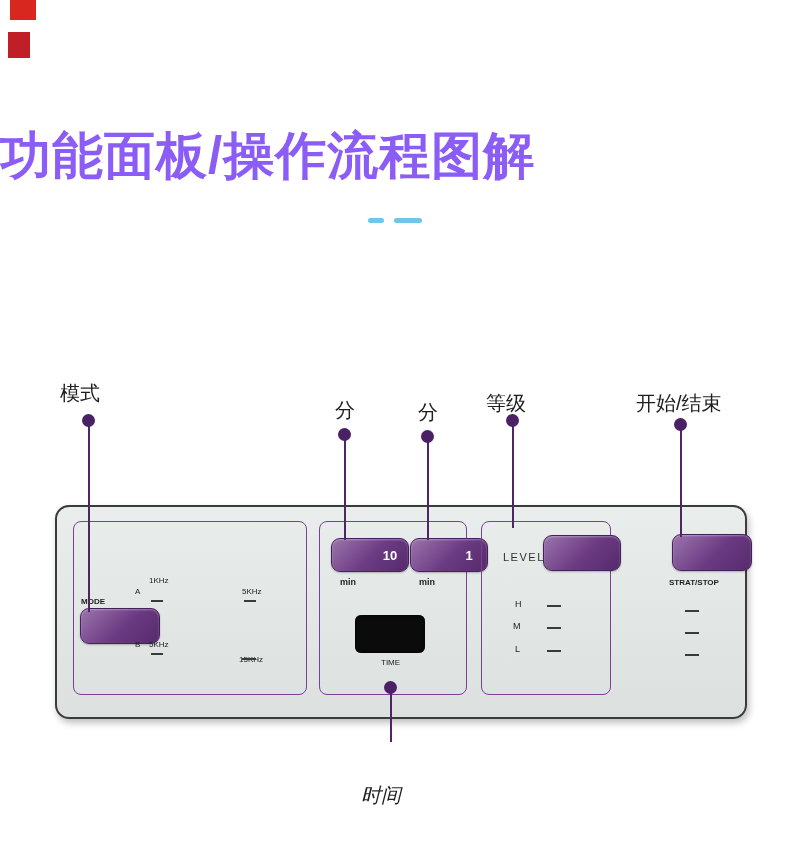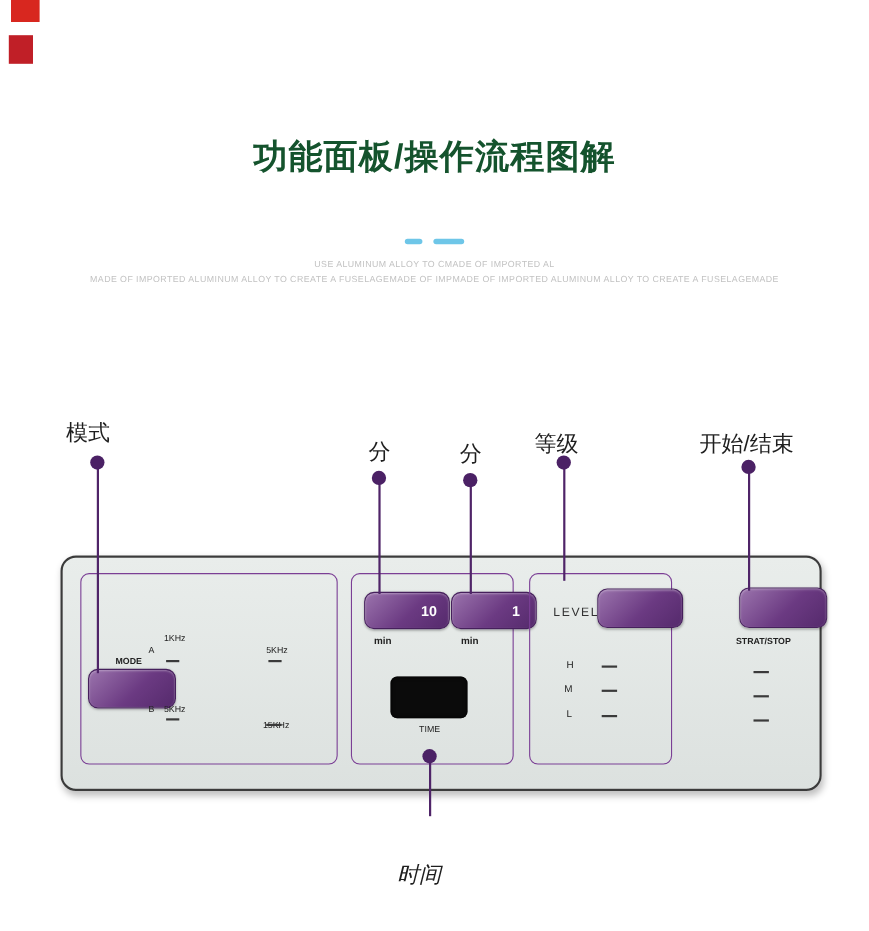--- a/index.html
+++ b/index.html
@@ -2,21 +2,21 @@
 <html><head>
 <meta charset="utf-8">
 <style>
   html,body{margin:0;padding:0;background:#ffffff;}
   .page{
     position:relative;width:790px;height:846px;margin:0 auto;background:#ffffff;
     font-family:"Liberation Sans","DejaVu Sans",sans-serif;overflow:hidden;
   }
   .abs{position:absolute;}
   .title{
-    width:100%;text-align:center;font-size:31px;font-weight:900;color:#14532d;
+    width:100%;text-align:left;font-size:51px;font-weight:900;color:#8b5cf6;
     letter-spacing:1px;
   }
   .divider{width:100%;text-align:center;}
   .divider .dash{display:inline-block;height:5px;border-radius:3px;background:#6ec6e8;margin:0 3px;vertical-align:middle;}
   .tagline{width:100%;text-align:center;font-size:8px;color:#c2c2c2;letter-spacing:.4px;}
   .callout{font-size:20px;color:#1e1e1e;}
   .dot{width:13px;height:13px;border-radius:50%;background:#4b2165;z-index:5;}
   .pline{width:2px;background:#4f2468;z-index:4;}
   .panel{
     left:55px;top:505px;width:688px;height:210px;
@@ -49,22 +49,20 @@
   <div class="abs red1" style="left:10px;top:0;width:26px;height:20px;"></div>
   <div class="abs red2" style="left:8px;top:32px;width:22px;height:26px;"></div>
 
   <div class="abs title" style="top:122px;left:0;">功能面板/操作流程图解</div>
 
   <div class="abs divider" style="top:211px;left:0;">
     <span class="dash" style="width:16px;"></span>
     <span class="dash" style="width:28px;"></span>
   </div>
 
-  <div class="abs tagline" style="top:236px;left:0;">USE ALUMINUM ALLOY TO CMADE OF IMPORTED AL</div>
-  <div class="abs tagline" style="top:249px;left:0;">MADE OF IMPORTED ALUMINUM ALLOY TO CREATE A FUSELAGEMADE OF IMPMADE OF IMPORTED ALUMINUM ALLOY TO CREATE A FUSELAGEMADE</div>
 
   <div class="abs callout" style="left:60px;top:380px;">模式</div>
   <div class="abs callout" style="left:335px;top:397px;">分</div>
   <div class="abs callout" style="left:418px;top:399px;">分</div>
   <div class="abs callout" style="left:486px;top:390px;font-family:Liberation Mono, monospace;">等级</div>
   <div class="abs callout" style="left:636px;top:390px;">开始/结束</div>
   <div class="abs callout" style="left:361px;top:782px;font-style:italic;">时间</div>
 
   <div class="abs dot" style="left:82px;top:414px;"></div>
   <div class="abs dot" style="left:338px;top:428px;"></div>
@@ -76,21 +74,21 @@
   <div class="abs pline" style="left:88px;top:426px;height:186px;"></div>
   <div class="abs pline" style="left:344px;top:440px;height:100px;"></div>
   <div class="abs pline" style="left:427px;top:442px;height:98px;"></div>
   <div class="abs pline" style="left:512px;top:426px;height:102px;"></div>
   <div class="abs pline" style="left:680px;top:430px;height:107px;"></div>
   <div class="abs pline" style="left:390px;top:693px;height:49px;"></div>
 
   <div class="abs panel">
 
     <div class="abs section" style="left:16px;top:14px;width:232px;height:172px;"></div>
-    <div class="abs plabel b" style="left:24px;top:90px;margin-left:24px;">MODE</div>
+    <div class="abs plabel b" style="left:24px;top:90px;">MODE</div>
     <div class="abs pbtn" style="left:23px;top:101px;width:38px;height:34px;"></div>
 
     <div class="abs plabel" style="left:78px;top:80px;">A</div>
     <div class="abs plabel" style="left:92px;top:69px;">1KHz</div>
     <div class="abs idash" style="left:94px;top:93px;width:12px;"></div>
     <div class="abs plabel" style="left:185px;top:80px;">5KHz</div>
     <div class="abs idash" style="left:187px;top:93px;width:12px;"></div>
 
     <div class="abs plabel" style="left:78px;top:133px;">B</div>
     <div class="abs plabel" style="left:92px;top:133px;">5KHz</div>

